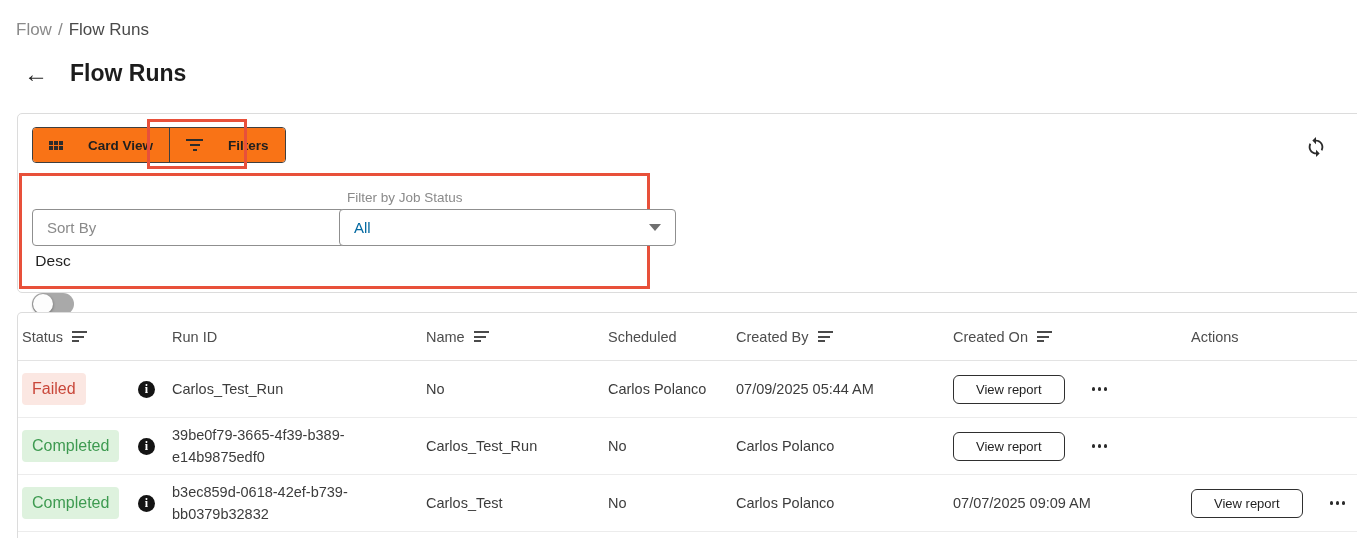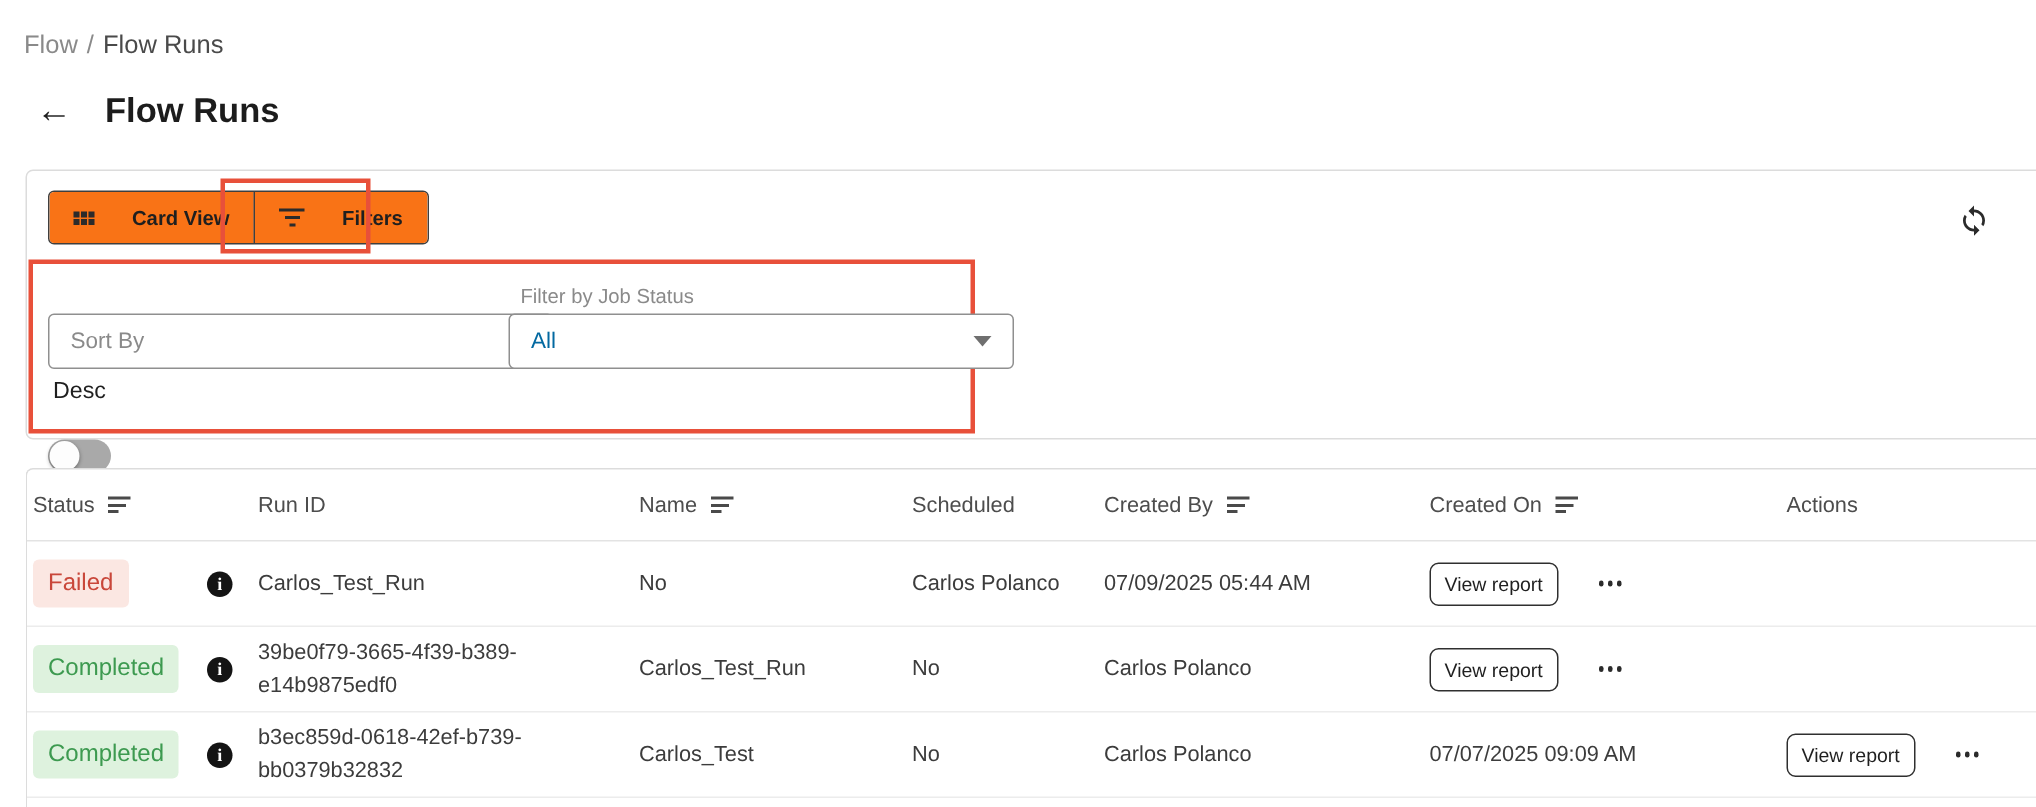--- a/index.html
+++ b/index.html
@@ -75,21 +75,21 @@
   .tbody-row { height:57px; border-bottom:1px solid #ececec; font-size:14.5px; color:#3c3c3c; }
   .badge { display:inline-block; padding:7px 10px; border-radius:4px; font-size:16px; }
   .badge[data-variant="failed"]    { background:#fbe7e2; color:#c9473a; }
   .badge[data-variant="completed"] { background:#def2de; color:#3d9a50; }
   .info-icon { width:17px; height:17px; border-radius:50%; background:#141414; color:#fff;
     font-size:12px; font-weight:700; display:flex; align-items:center; justify-content:center;
     font-family:"Liberation Serif","DejaVu Serif",serif; cursor:pointer; }
   .run-id { max-width:188px; line-height:1.55; overflow-wrap:break-word; }
   .actions-cell { display:flex; align-items:center; gap:25px; }
   .view-report-btn { border:1px solid #2f2f2f; border-radius:6px; background:#fff;
-    padding:6px 9px; font-size:13px; color:#1f1f1f; cursor:pointer; font-family:inherit; }
+    padding:6px 22px; font-size:13px; color:#1f1f1f; cursor:pointer; font-family:inherit; }
   .more-btn { display:flex; gap:2.5px; background:none; border:none; cursor:pointer;
     padding:4px 2px; }
   .more-btn i { width:3.5px; height:3.5px; border-radius:50%; background:#2b2b2b; display:block; }
 </style>
 </head>
 <body>
 
 <div class="abs breadcrumb">
   <span>Flow</span><span class="sep">/</span><span class="crumb-current">Flow Runs</span>
 </div>

